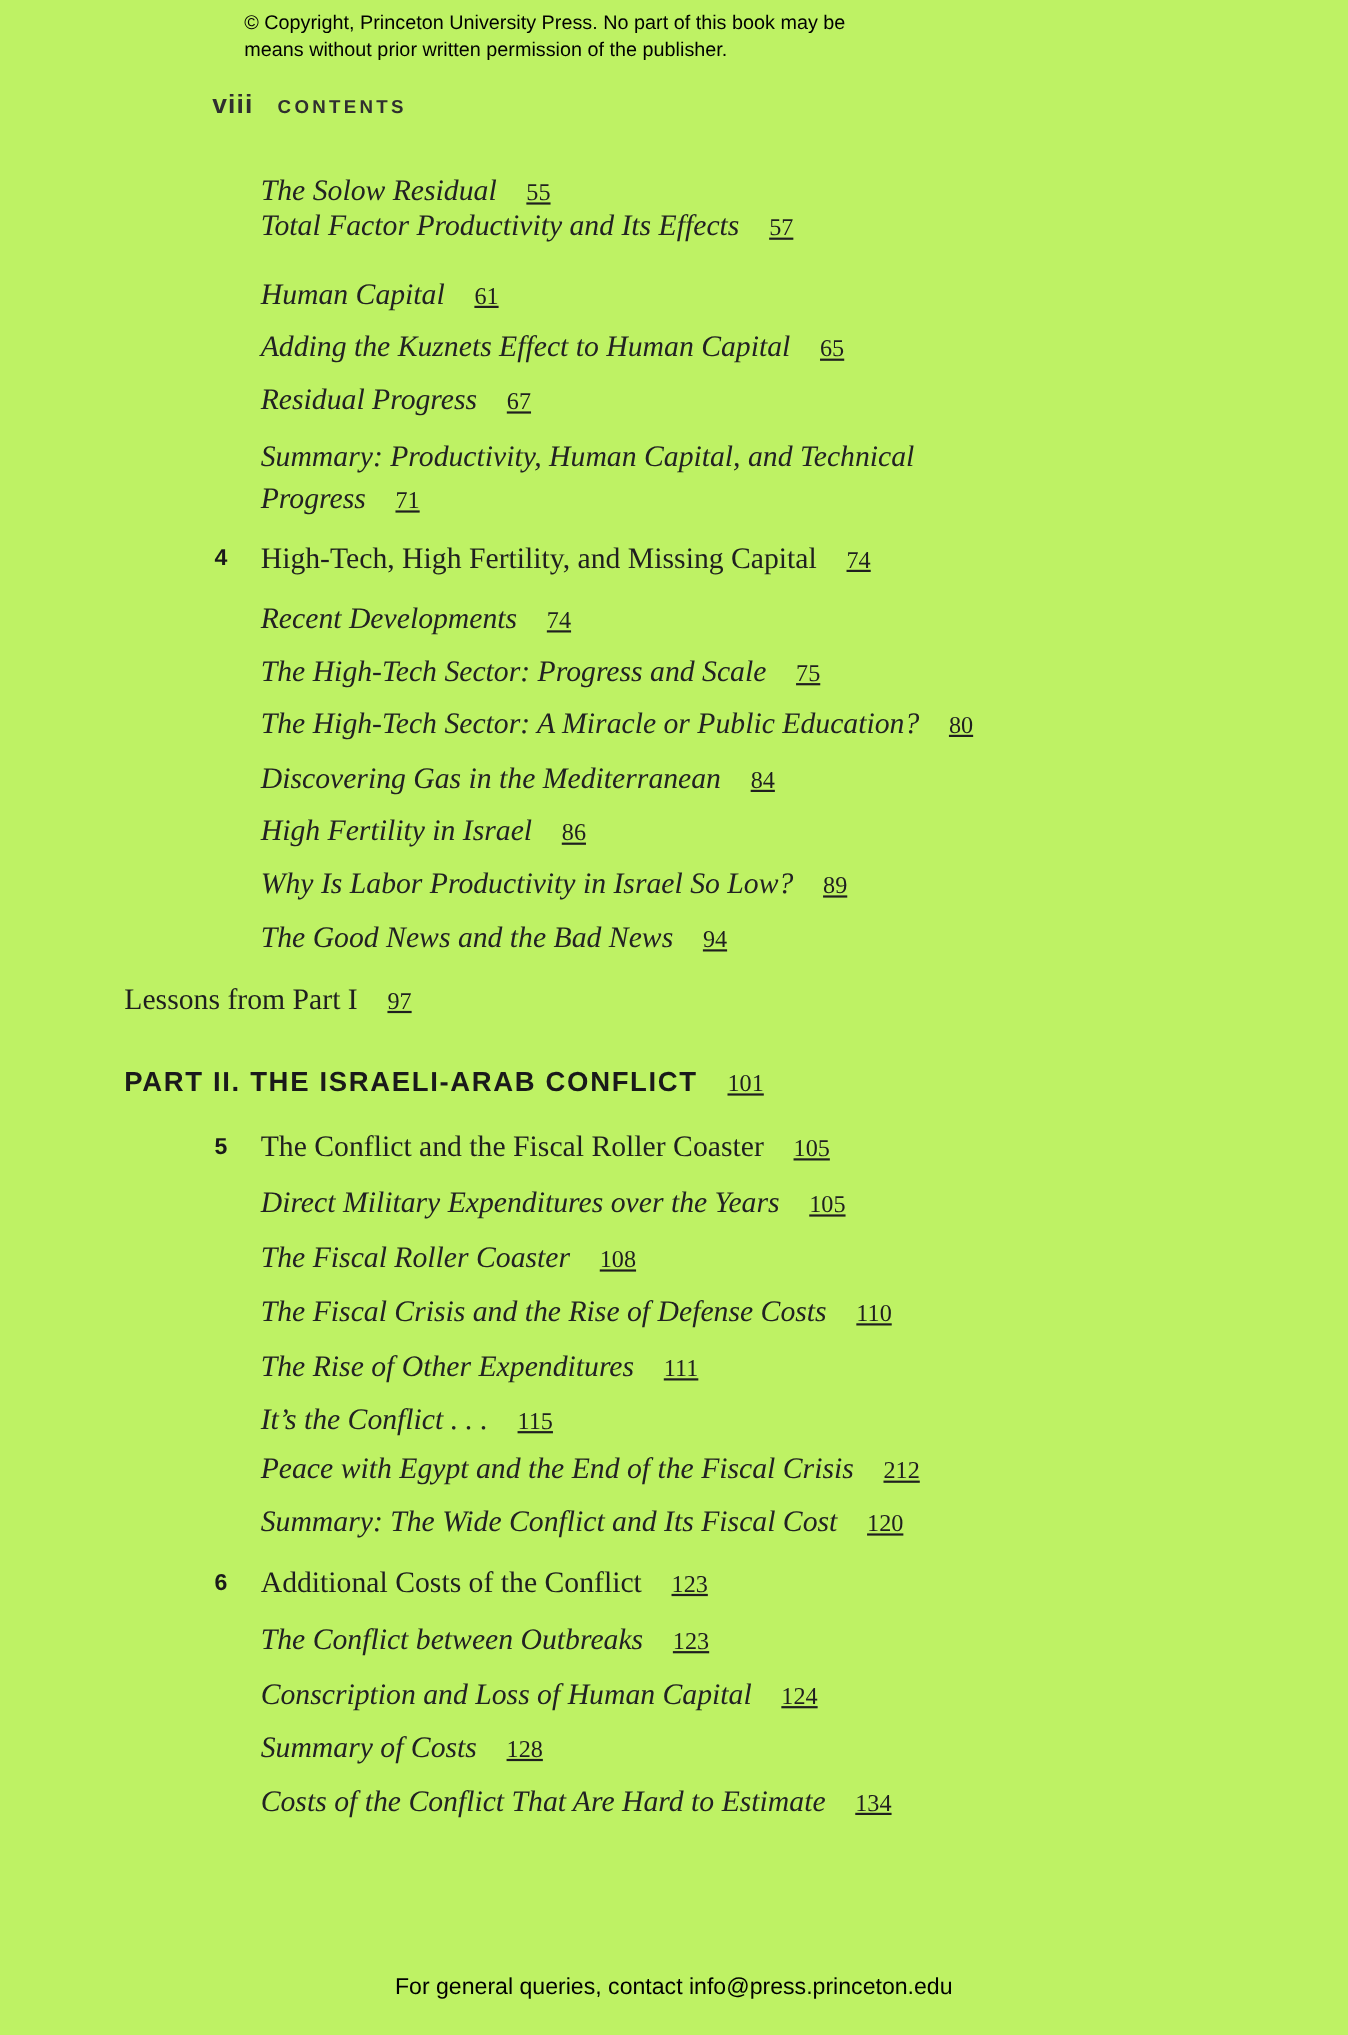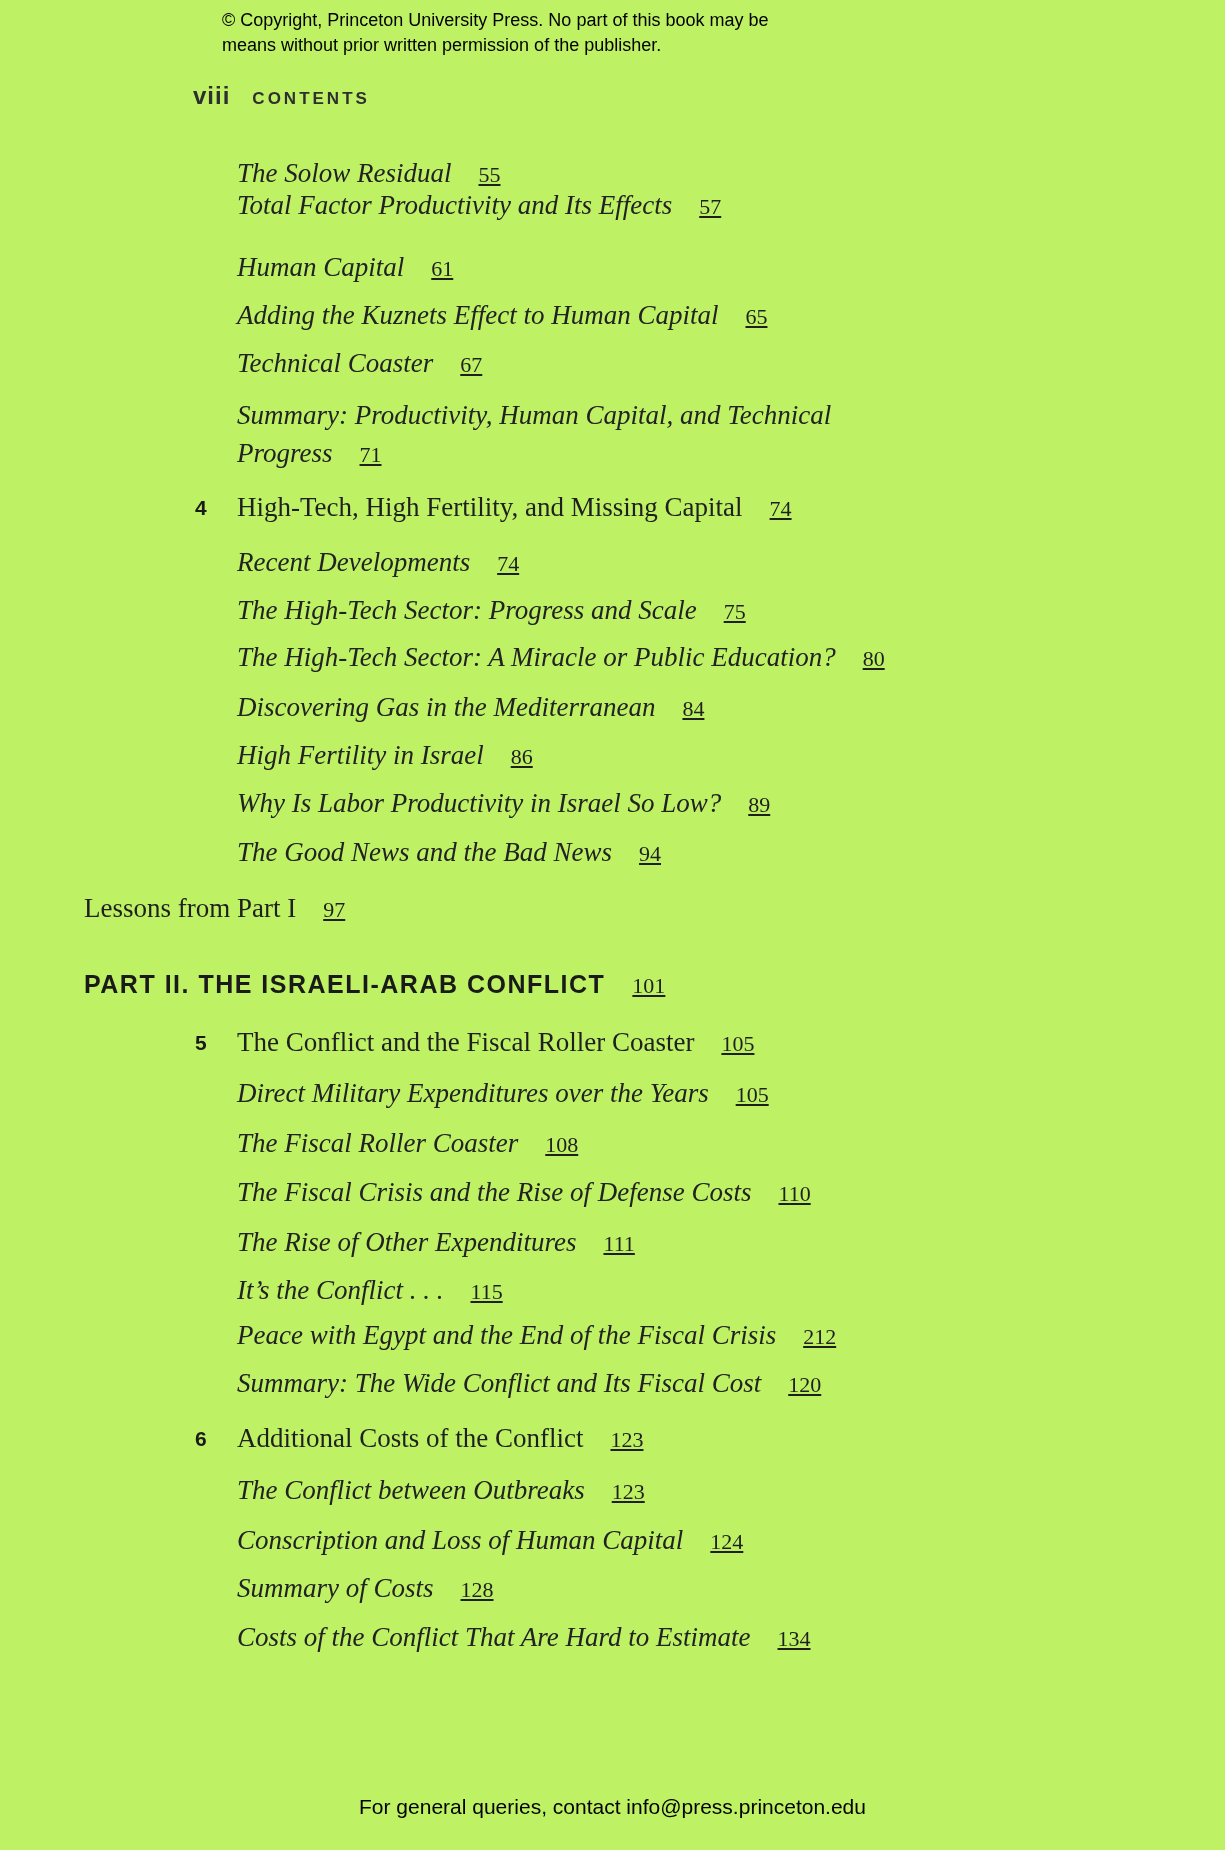--- a/index.html
+++ b/index.html
@@ -48,21 +48,21 @@
     margin-left: 22px;
   }
   
   .row {
     position: absolute;
     left: 0;
     right: 0;
     padding-left: 237px;
     white-space: nowrap;
   }
-  .row.lv0 { padding-left: 84px; }
+  .row.lv0 { padding-left: 113px; }
   .sub-title {
     font-style: italic;
     font-size: 27px;
     color: #222222;
   }
   .ch-title {
     font-style: normal;
     font-size: 27px;
     color: #1f1f1f;
   }
@@ -124,21 +124,21 @@
   <div class="row" style="top:190px">
     <span class="sub-title">Total Factor Productivity and Its Effects</span><span class="pg">57</span>
   </div>
   <div class="row" style="top:252px">
     <span class="sub-title">Human Capital</span><span class="pg">61</span>
   </div>
   <div class="row" style="top:300px">
     <span class="sub-title">Adding the Kuznets Effect to Human Capital</span><span class="pg">65</span>
   </div>
   <div class="row" style="top:348px">
-    <span class="sub-title">Technical Coaster</span><span class="pg">67</span>
+    <span class="sub-title">Residual Progress</span><span class="pg">67</span>
   </div>
   <div class="row" style="top:400px">
     <span class="sub-title">Summary: Productivity, Human Capital, and Technical</span>
   </div>
   <div class="row" style="top:438px">
     <span class="sub-title">Progress</span><span class="pg">71</span>
   </div>
   <div class="row" style="top:492px">
     <span class="ch-num">4</span><span class="ch-title">High-Tech, High Fertility, and Missing Capital</span><span class="pg">74</span>
   </div>

